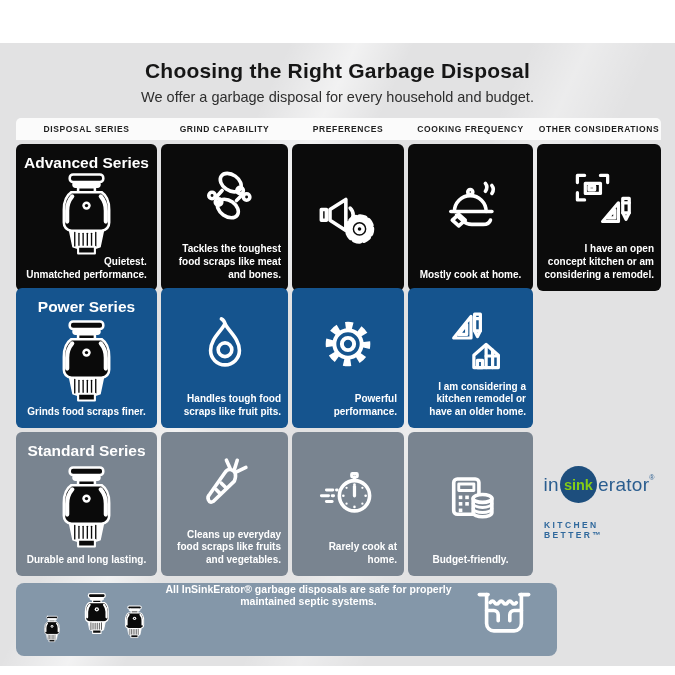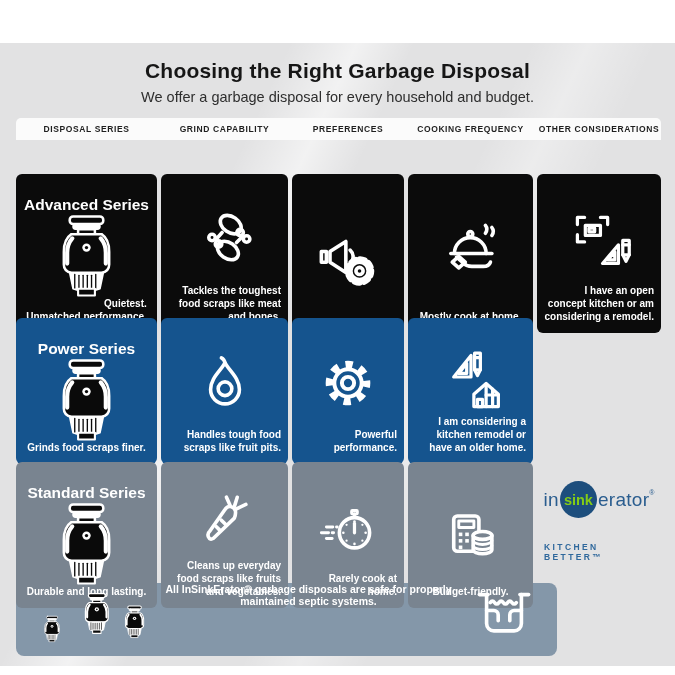--- a/index.html
+++ b/index.html
@@ -12,30 +12,30 @@
       #e2e2e3;
   }
   .title { margin-top:16px; text-align:center; font-size:21px; font-weight:800; color:#161616; letter-spacing:.2px; }
   .subtitle { margin-top:6px; text-align:center; font-size:14.5px; color:#2e2e2e; }
   .grid-wrap { width:645px; margin:13px 14px 0 16px; }
   .cols { display:grid; grid-template-columns:141px 127px 112px 125px 124px; column-gap:4px; }
   .colhead-bar { background:#fbfbfb; border-radius:5px 5px 0 0; height:22px; align-items:center; }
   .colhead { text-align:center; font-size:8.5px; font-weight:700; letter-spacing:.6px; color:#1f1f1f; }
   .row { height:140px; margin-top:4px; }
   .row.standard { height:144px; }
-  .cell { border-radius:6px; display:flex; flex-direction:column; align-items:center; padding:19px 7px 9px;margin-top:30px; }
+  .cell { border-radius:6px; display:flex; flex-direction:column; align-items:center; padding:7px 7px 9px; }
   .row.advanced .cell.filled { background:#0b0b0b; }
   .row.power .cell.filled { background:#15548e; }
   .row.standard .cell.filled { background:#798490; }
   .series-title { font-size:15.5px; font-weight:800; color:#fff; margin-top:3px; }
   .icon-zone { flex:1; display:flex; align-items:center; justify-content:center; width:100%; min-height:0; }
   .caption { font-size:10px; font-weight:700; color:#fff; text-align:right; line-height:1.28; white-space:pre-line; }
   .disposal-img { height:84px; width:100%; }
   svg.ic { width:72px; height:72px; }
-  .logo-cell { background:transparent; justify-content:flex-start;gap:7px; }
+  .logo-cell { background:transparent; justify-content:center; }
   .logo-line { display:flex; align-items:center; color:#2a5d8f; }
   .logo-in { font-size:19px; font-weight:400; letter-spacing:.3px; }
   .logo-circle { width:37px; height:37px; border-radius:50%; background:#1d4e7d; color:#84cc16;
     display:flex; align-items:center; justify-content:center; font-size:14.5px; font-weight:700; margin:0 1px; }
   .logo-erator { font-size:19px; font-weight:400; letter-spacing:.3px; }
   .logo-reg { font-size:7px; align-self:flex-start; margin-top:8px; }
   .logo-tagline { margin-top:17px; font-size:8.5px; font-weight:700; letter-spacing:2.4px; color:#2f689c; }
   .footer-bar { width:541px; margin:7px 14px 0 16px; height:73px; background:#8497a9; border-radius:8px;
     display:flex; align-items:flex-start; }
   .footer-trio { width:124px; height:66px; margin-left:10px; flex:none; align-self:flex-end; }

